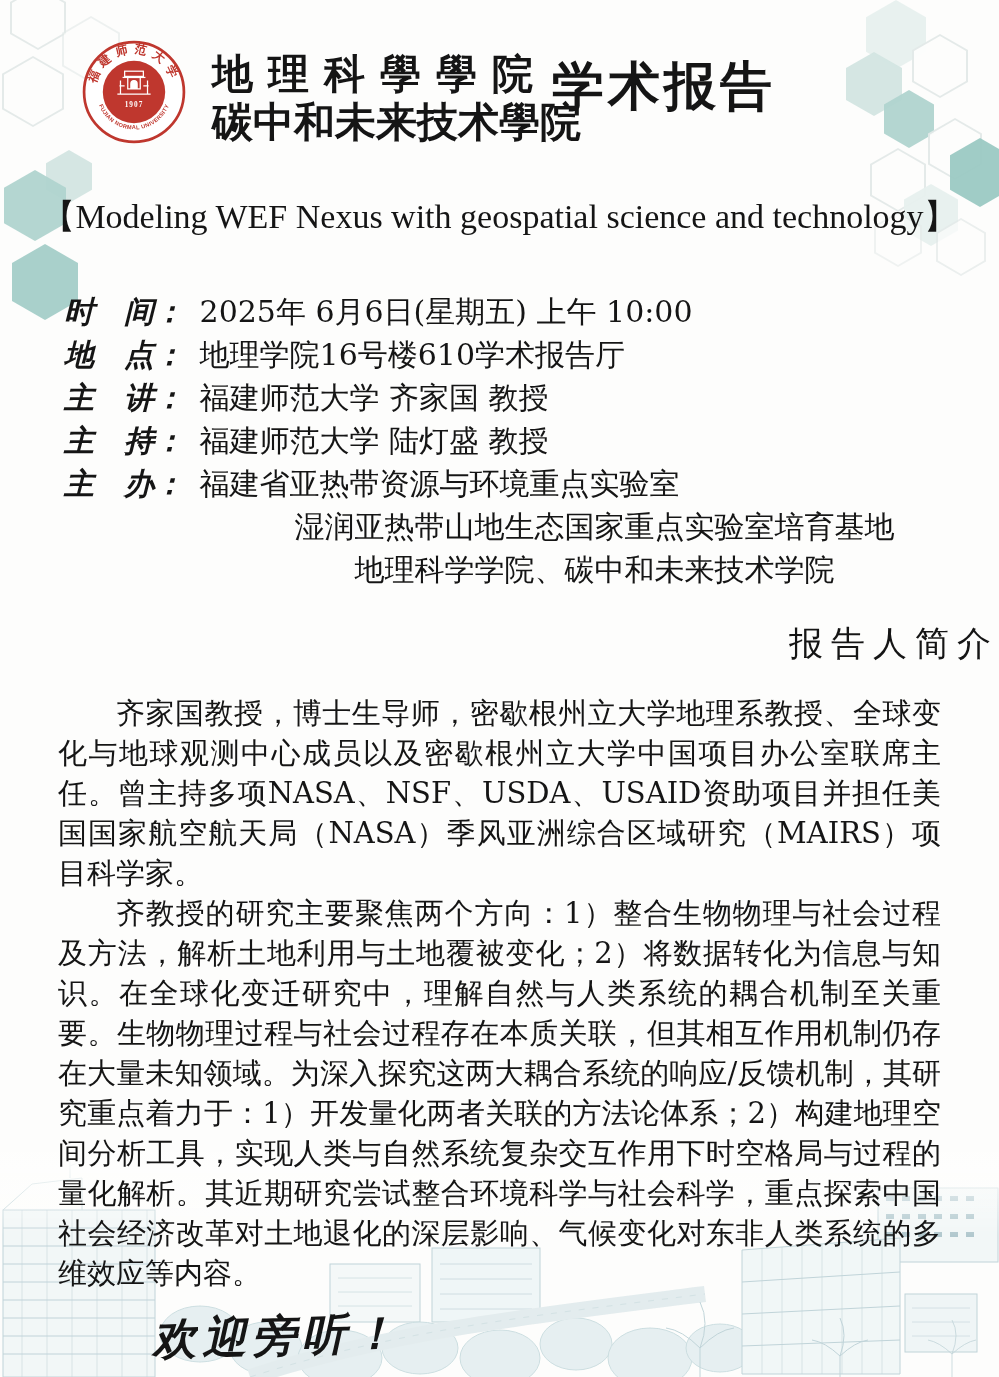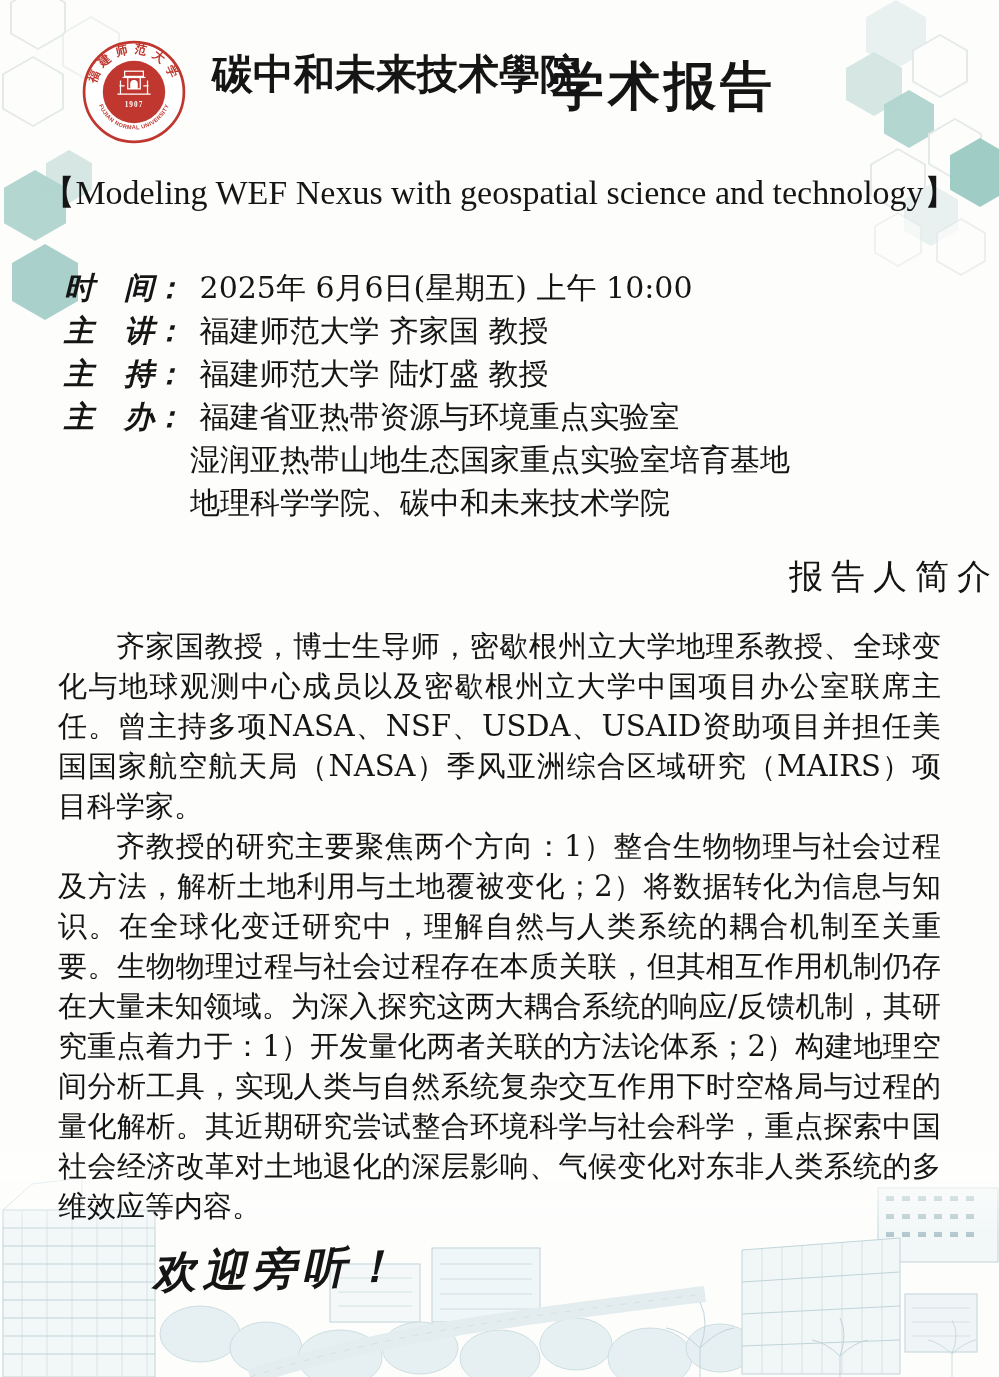--- a/index.html
+++ b/index.html
@@ -25,25 +25,25 @@
   .hex.f-xlight{background:#e7f0ee;}
   .hex.f-dark{background:#9bc9c3;}
   
   .content{position:relative;z-index:1;}
   .header{position:relative;height:170px;}
   .seal{position:absolute;left:82px;top:40px;width:104px;height:104px;}
   .college{position:absolute;left:212px;top:50px;font-weight:bold;line-height:1.18;white-space:nowrap;}
   .college .l1{font-size:41px;letter-spacing:15px;}
   .college .l2{font-size:41px;letter-spacing:0;}
   .banner{position:absolute;left:552px;top:52px;font-size:52px;font-weight:bold;letter-spacing:4px;white-space:nowrap;}
-  .title{text-align:center;font-size:34px;white-space:nowrap;font-family:"Liberation Serif","DejaVu Serif",serif;}
+  .title{margin-top:24px;text-align:center;font-size:34px;white-space:nowrap;font-family:"Liberation Serif","DejaVu Serif",serif;}
   .details{margin:50px 0 0 64px;font-size:30px;}
   .detail-row{line-height:43px;white-space:nowrap;}
   .detail-label{display:inline-block;width:126px;font-weight:bold;font-style:italic;}
-  .detail-extra{line-height:43px;padding-left:126px;white-space:nowrap;}
+  .detail-extra{line-height:43px;padding-left:126px;white-space:nowrap;text-align:center;}
   .bio-heading{margin-top:30px;text-align:right;font-size:34px;font-weight:normal;letter-spacing:8px;margin-left:12px;}
   .bio{margin:26px 58px 0 58px;font-size:29px;line-height:40px;text-align:justify;}
   .bio p{margin:0;text-indent:2em;}
   .welcome{position:relative;z-index:2;display:inline-block;margin:14px 0 0 152px;
     font-size:44px;font-weight:bold;font-style:italic;letter-spacing:6px;transform:rotate(-1.5deg);}
   
   .sketch{position:absolute;left:0;bottom:0;width:999px;height:235px;z-index:0;}
   .sketch-fade{position:absolute;left:0;bottom:140px;width:999px;height:100px;z-index:0;
     background:linear-gradient(#fdfdfc 15%,rgba(253,253,252,0));}
 </style>
@@ -136,33 +136,38 @@
         </g>
         <text x="50" y="64.5" text-anchor="middle" fill="#ffffff" font-size="7" font-weight="bold" letter-spacing="1" font-family="'Liberation Serif',serif">1907</text>
         <text font-size="11.5" font-weight="bold" fill="#bf372e" letter-spacing="5.5" font-family="'DejaVu Serif',serif">
           <textPath href="#seal-arc-top" startOffset="50%" text-anchor="middle">福建师范大学</textPath>
         </text>
         <text font-size="5.4" font-weight="bold" fill="#bf372e" letter-spacing="0.35" font-family="'Liberation Sans',sans-serif">
           <textPath href="#seal-arc-bottom" startOffset="50%" text-anchor="middle">FUJIAN NORMAL UNIVERSITY</textPath>
         </text>
       </svg>
       <div class="college">
+        <div class="l1">地理科學學院</div>
         <div class="l2">碳中和未来技术學院</div>
       </div>
       <div class="banner">学术报告</div>
     </div>
 
     
     <div class="title">【Modeling WEF Nexus with geospatial science and technology】</div>
 
     
     <div class="details">
       <div class="detail-row">
         <span class="detail-label">时　间：</span>
         <span class="detail-value">2025年 6月6日(星期五) 上午 10:00</span>
+      </div>
+      <div class="detail-row">
+        <span class="detail-label">地　点：</span>
+        <span class="detail-value">地理学院16号楼610学术报告厅</span>
       </div>
       <div class="detail-row">
         <span class="detail-label">主　讲：</span>
         <span class="detail-value">福建师范大学 齐家国 教授</span>
       </div>
       <div class="detail-row">
         <span class="detail-label">主　持：</span>
         <span class="detail-value">福建师范大学  陆灯盛  教授</span>
       </div>
       <div class="detail-row">

